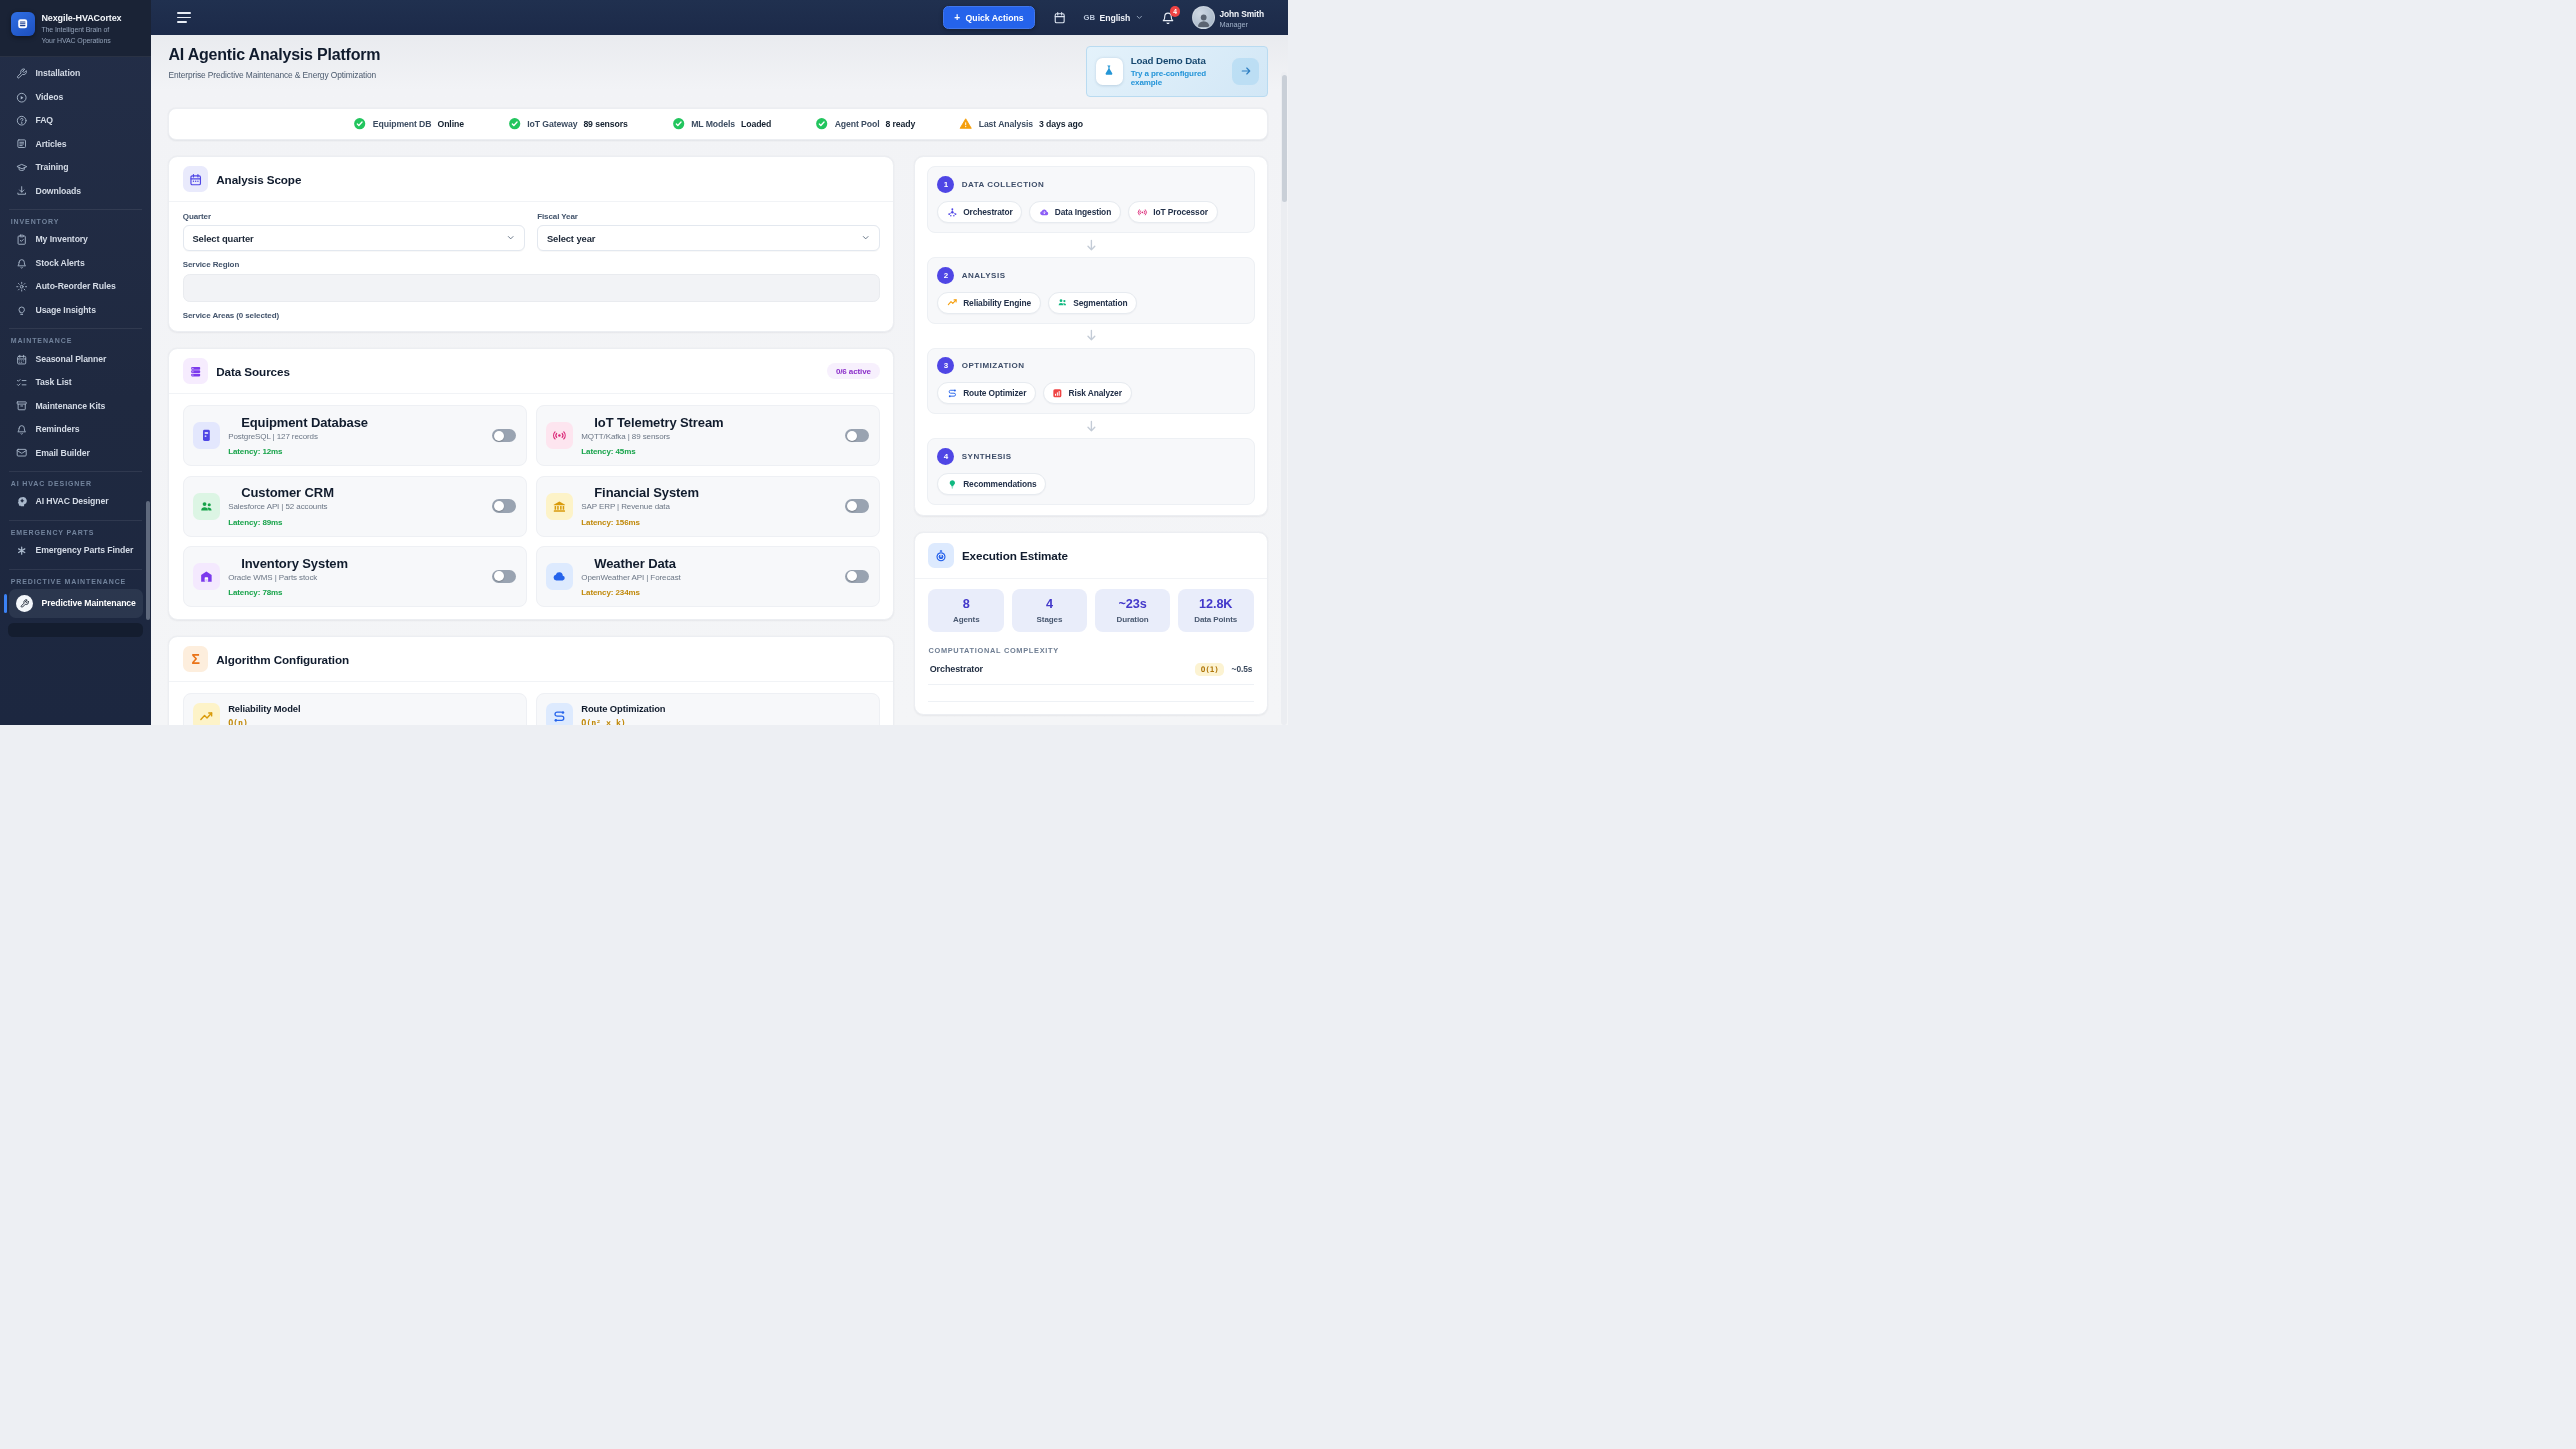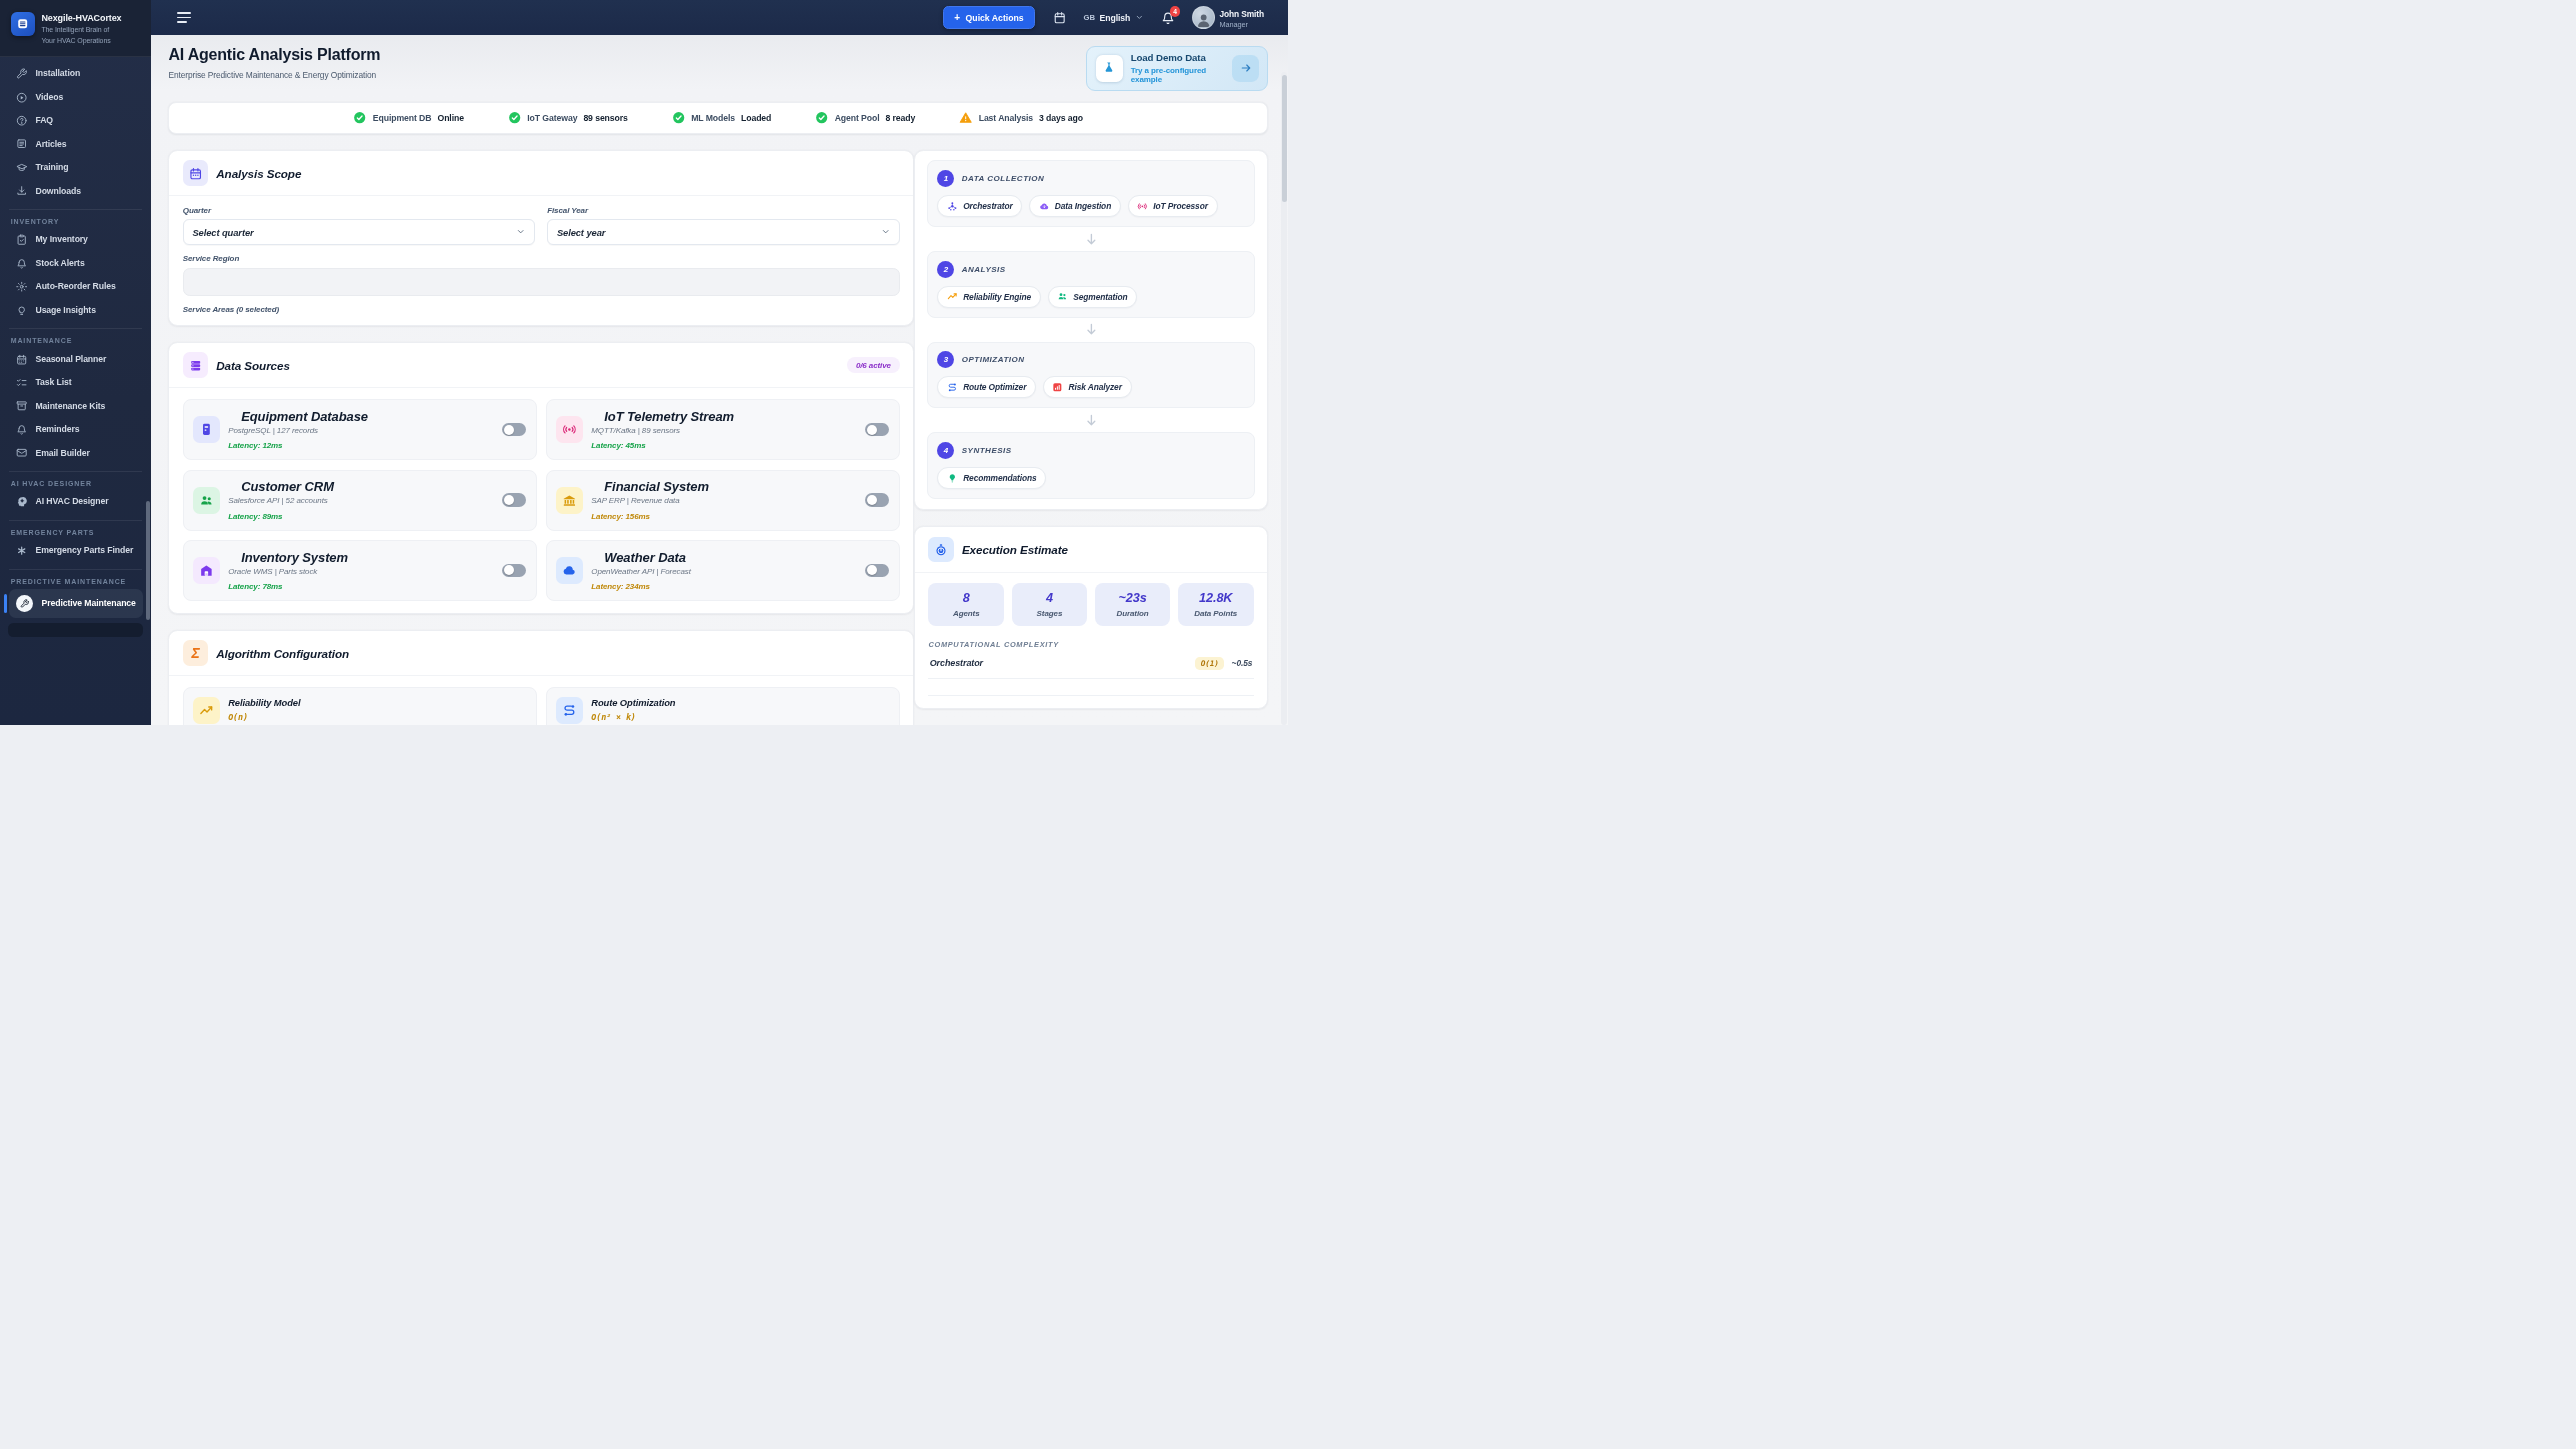--- a/index.html
+++ b/index.html
@@ -62,38 +62,38 @@
     border:1.3px solid rgba(255,255,255,.25); overflow:hidden; display:flex; align-items:flex-end; justify-content:center; }
   .user-name { font-size:8.4px; font-weight:bold; color:#f3f6fa; }
   .user-role { font-size:7.4px; color:#9fb0c7; margin-top:1.3px; }
 
   
   .content { position:relative; height:690px; overflow:hidden; padding:10.7px 20px 0 17.4px;
     background:linear-gradient(180deg,#e9ebef 0%,#f2f3f6 8%,#f4f5f7 100%); }
   .page-head { display:flex; align-items:flex-start; }
   .page-title { font-size:16px; font-weight:800; color:#101b2d; letter-spacing:-0.2px; }
   .page-sub { font-size:8.4px; color:#4b5a6e; margin-top:6px; }
-  .demo-card { margin-left:auto; width:182px; height:45px; border-radius:9px; cursor:pointer;
+  .demo-card { margin-left:auto; width:182px; height:51px; border-radius:4px; cursor:pointer;
     background:linear-gradient(135deg,#e4f2fb,#d2e7f6); border:0.7px solid #b9dbf1;
     display:flex; align-items:center; gap:8px; padding:0 8px 0 8.7px;justify-content:space-between; }
   .demo-flask { width:27px; height:27px; border-radius:6.7px; background:#fff; box-shadow:0 0.7px 2.7px rgba(30,80,120,.18);
     display:flex; align-items:center; justify-content:center; flex:0 0 27px; }
   .demo-title { font-size:9.7px; font-weight:800; color:#17486f; }
   .demo-sub { font-size:8px; font-weight:600; color:#2394d8; margin-top:2.7px; }
   .demo-arrow { margin-left:auto; width:27px; height:27px; border-radius:7.4px; background:rgba(167,213,242,.55);
     display:flex; align-items:center; justify-content:center; color:#2e7fc2; flex:0 0 27px; cursor:pointer; }
 
   .status-card { margin-top:11.4px; background:#fff; border-radius:8px; height:32px;
     box-shadow:0 0.7px 2px rgba(16,24,40,.07); border:0.7px solid #eceef2;
     display:flex; align-items:center; justify-content:center; gap:44px; }
   .st-item { display:flex; align-items:center; gap:6px; }
   .st-label { font-size:8.7px; font-weight:600; color:#3c4c61; }
   .st-value { font-size:8.7px; font-weight:800; color:#14202f; }
 
-  .columns { display:grid; grid-template-columns:1fr 354px; gap:0; margin-top:16px; align-items:start;font-style:italic; }
+  .columns { display:grid; grid-template-columns:1fr 354px; gap:20px; margin-top:16px; align-items:start; }
   .col-left > * + *, .col-right > * + * { margin-top:16px; }
 
   .card { background:#fff; border-radius:9.4px; border:0.7px solid #eceef2; box-shadow:0 0.7px 2px rgba(16,24,40,.06); }
   .card-head { display:flex; align-items:center; gap:8px; padding:9.4px 13.4px; border-bottom:0.7px solid #f1f3f6; }
   .card-ic { width:25.5px; height:25.5px; border-radius:6.7px; display:flex; align-items:center; justify-content:center; flex:0 0 25.5px; }
   .card-title { font-size:11.7px; font-weight:800; color:#101b2d; }
   .card-head .pill { margin-left:auto; background:#f7f0fd; color:#8b2fc9; font-size:8px; font-weight:800;
     padding:3.4px 8.7px; border-radius:670px; }
 
   

